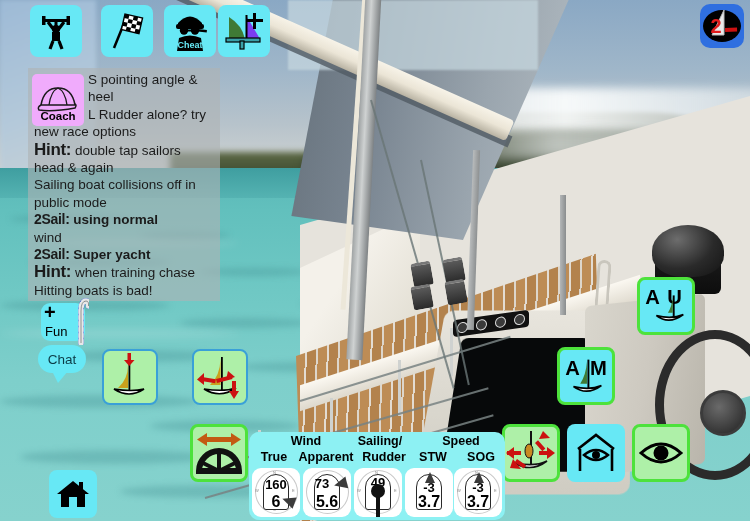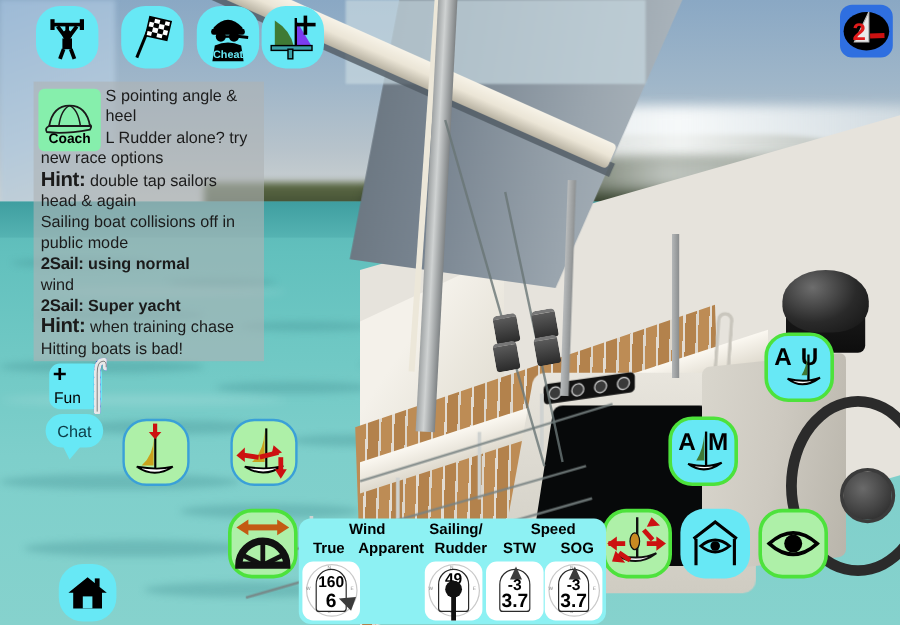--- a/index.html
+++ b/index.html
@@ -235,21 +235,21 @@
     background: linear-gradient(180deg,#5a5a5a,#2a2a2a);
     border-radius: 4px 4px 3px 3px;
     border-top: 3px solid #777;
   }
 
   
   .ui { position: absolute; inset: 0; }
 
   .btn {
     position: absolute;
-    border-radius: 20px;
+    border-radius: 8px;
     display: flex; align-items: center; justify-content: center;
     cursor: pointer;
   }
   .btn-cyan { background: #67e8f5; }
   .btn-green { background: #aef0a8; border: 3px solid #4de23c; }
   .btn-cyan-green { background: #67e8f5; border: 3px solid #4de23c; }
 
   .top-icon { width: 52px; height: 52px; top: 5px; }
 
   
@@ -263,21 +263,21 @@
     overflow: hidden;
   }
   #coach-panel .ln { white-space: normal; }
   #coach-panel .lbl-hint { font-size: 17px; font-weight: 700; letter-spacing: -.3px; }
   #coach-panel .lbl-2sail { font-size: 14px; font-weight: 700; letter-spacing: -.3px; }
   #coach-panel .sub-bold { font-weight: 700; font-size: 13.5px; }
 
   #coach-badge {
     position: absolute; left: 32px; top: 74px;
     width: 52px; height: 52px; border-radius: 5px;
-    background: #86efac;
+    background: #f0abfc;
     display:flex; flex-direction:column; align-items:center; justify-content:flex-end;
   }
   #coach-badge .cap-label {
     font-size: 11.5px; font-weight: 700; color: #000; margin-bottom: 4px;
   }
 
   
   #fun-btn {
     position: absolute; left: 41px; top: 303px; width: 44px; height: 38px;
     border-radius: 9px; background: #67e8f5;
@@ -711,20 +711,27 @@
         <span class="tick" style="left:21px; top:2px;">N</span>
         <span class="tick" style="left:40px; top:20px;">E</span>
         <span class="tick" style="left:21px; top:39px;">S</span>
         <span class="tick" style="left:3px;  top:20px;">W</span>
         <div class="boatshape"></div>
         <span class="num-top">160</span>
         <span class="num-bot">6</span>
         <div class="arrow-mark" style="left:30px; top:27px; transform: rotate(20deg);"></div>
       </div>
 
+      <div class="gauge" style="left:54px;">
+        <div class="compass-ring"></div>
+        <div class="boatshape"></div>
+        <span class="num-top" style="top:8px; left:-5px;">73</span>
+        <span class="num-bot">5.6</span>
+        <div class="arrow-mark" style="left:31px; top:10px; transform: rotate(-14deg);"></div>
+      </div>
 
       <div class="gauge" style="left:105px;">
         <div class="compass-ring"></div>
         <span class="tick" style="left:21px; top:2px;">N</span>
         <span class="tick" style="left:40px; top:20px;">E</span>
         <span class="tick" style="left:21px; top:39px;">S</span>
         <span class="tick" style="left:3px;  top:20px;">W</span>
         <div class="boatshape"></div>
         <span class="num-top" style="top:7px;">49</span>
         <div class="rudder-stick"></div>

